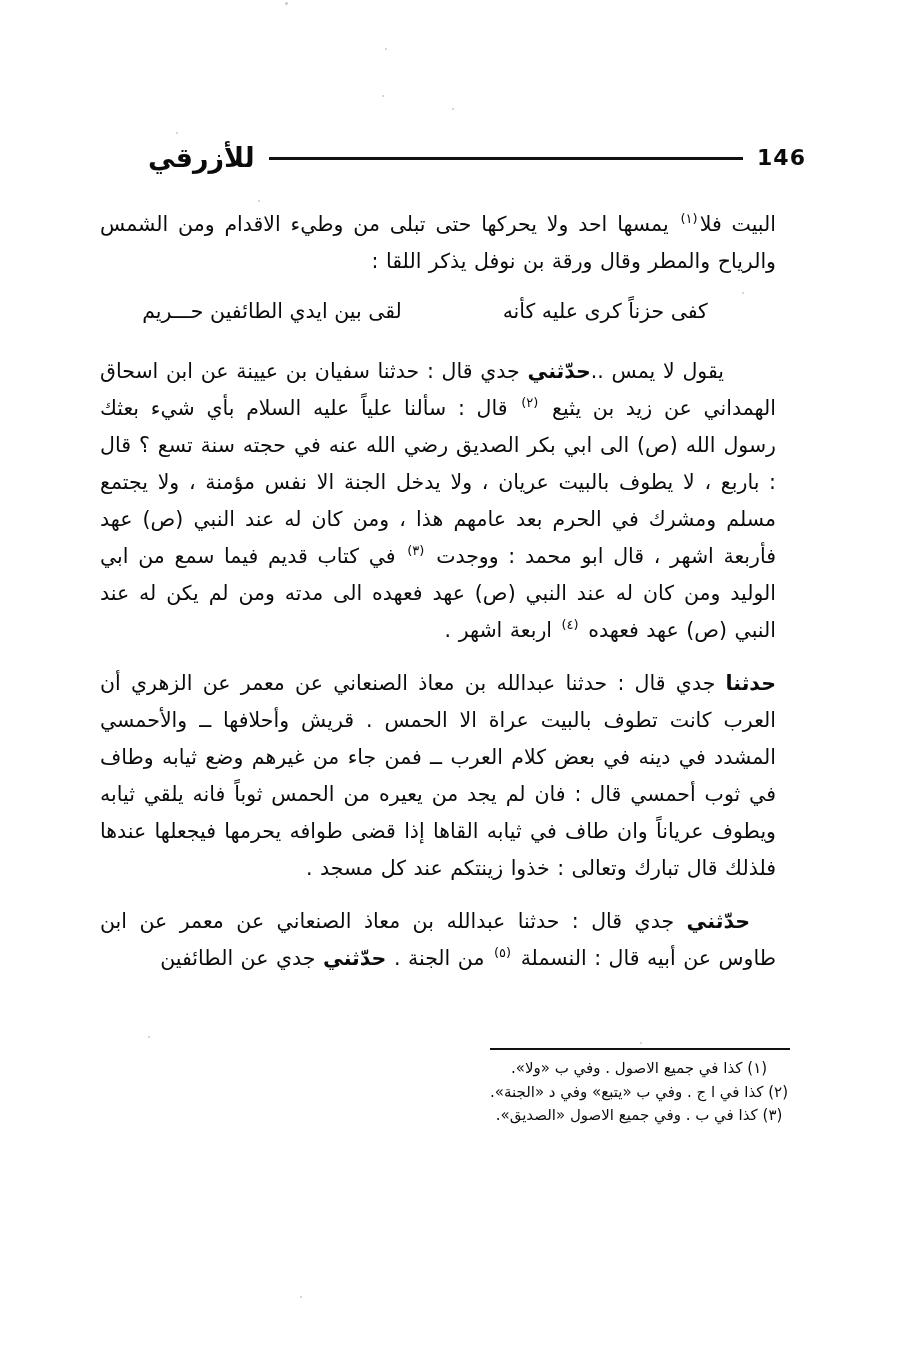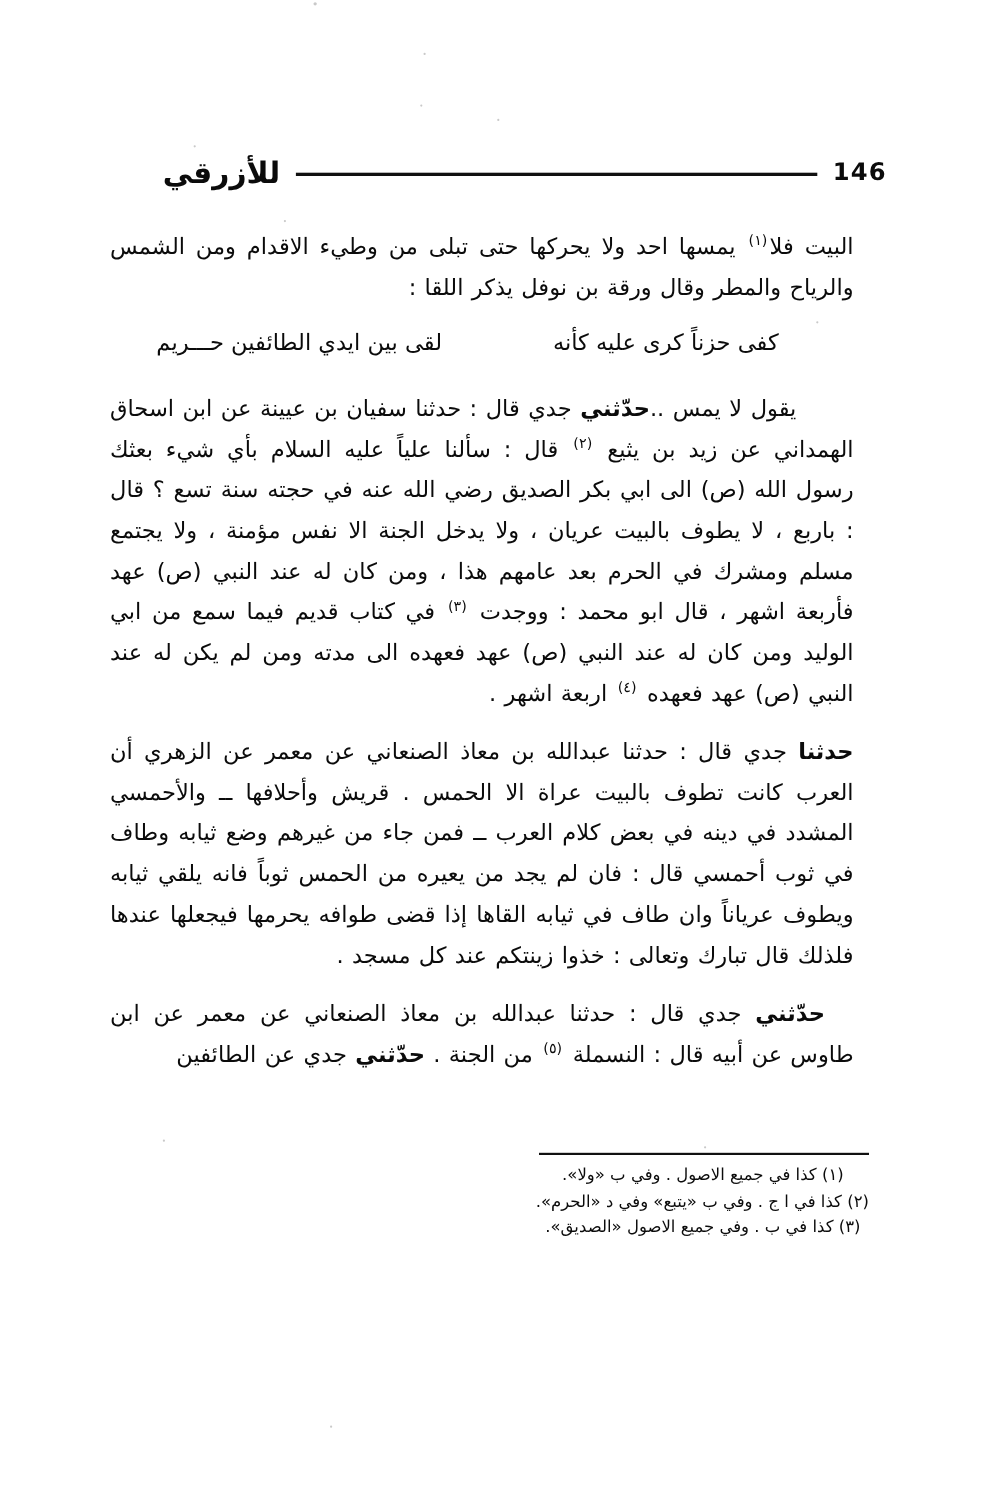--- a/index.html
+++ b/index.html
@@ -176,21 +176,21 @@
     <p class="para indent-1 para-gap"><span class="bold-term">حدّثني</span> <span>جدي قال : حدثنا عبدالله بن معاذ الصنعاني عن معمر عن ابن طاوس عن أبيه قال : النسملة</span> <span class="fn-ref">(٥)</span> <span>من الجنة .</span> <span class="bold-term">حدّثني</span> <span>جدي عن الطائفين</span></p>
 
   </div>
 
   <div class="footnotes">
     <div class="fn-rule"></div>
     <ul class="fn-list">
       <li class="fn-item"><span>(١)</span>
         <span>كذا في جميع الاصول . وفي ب «ولا».</span></li>
       <li class="fn-item"><span>(٢)</span>
-        <span>كذا في ا ج . وفي ب «يتبع» وفي د «الحرم».</span></li>
+        <span>كذا في ا ج . وفي ب «يتبع» وفي د «الجنة».</span></li>
       <li class="fn-item"><span>(٣)</span>
         <span>كذا في ب . وفي جميع الاصول «الصديق».</span></li>
     </ul>
   </div>
 
   <span class="speckle" style="left:285px;top:2px;width:3px;height:3px;"></span>
   <span class="speckle" style="left:385px;top:48px;width:2px;height:2px;"></span>
   <span class="speckle" style="left:382px;top:95px;width:2px;height:2px;"></span>
   <span class="speckle" style="left:452px;top:108px;width:2px;height:2px;"></span>
   <span class="speckle" style="left:176px;top:132px;width:2px;height:2px;"></span>

